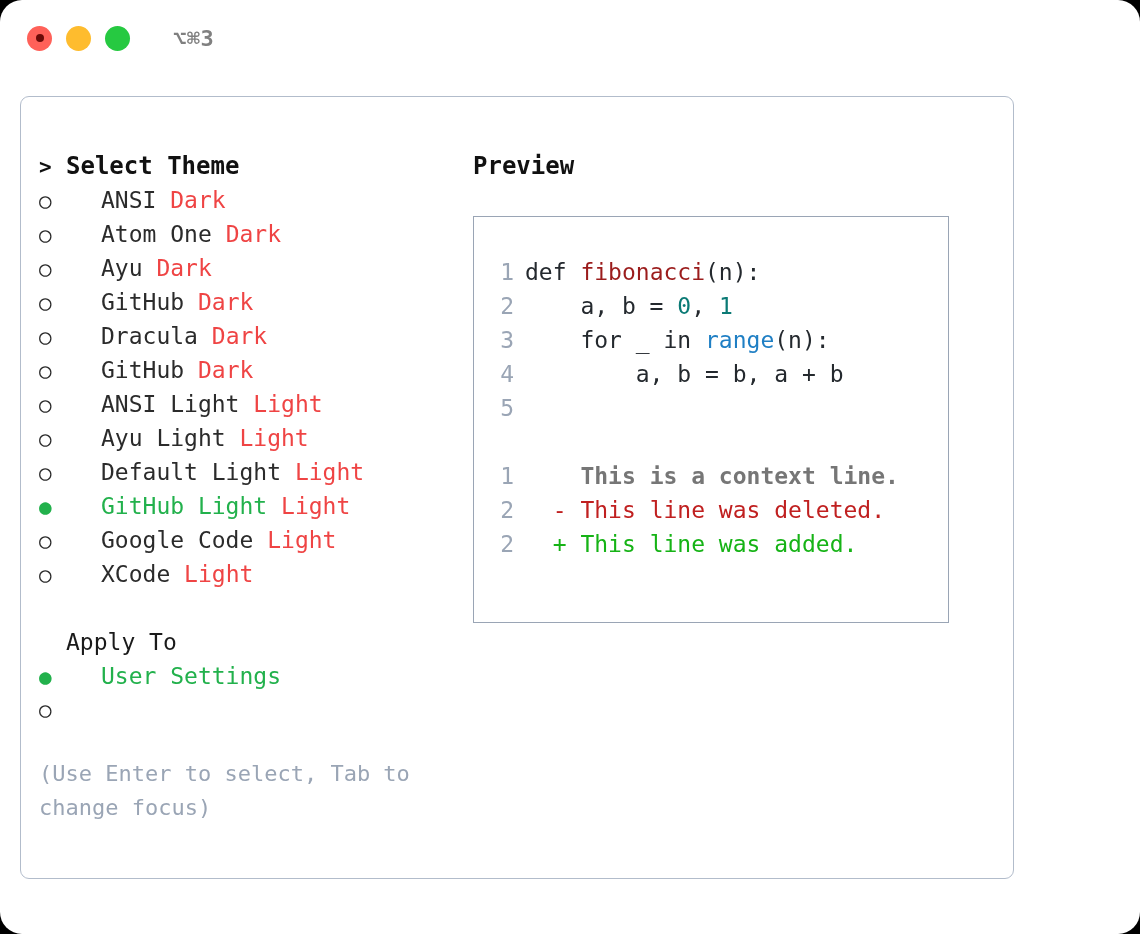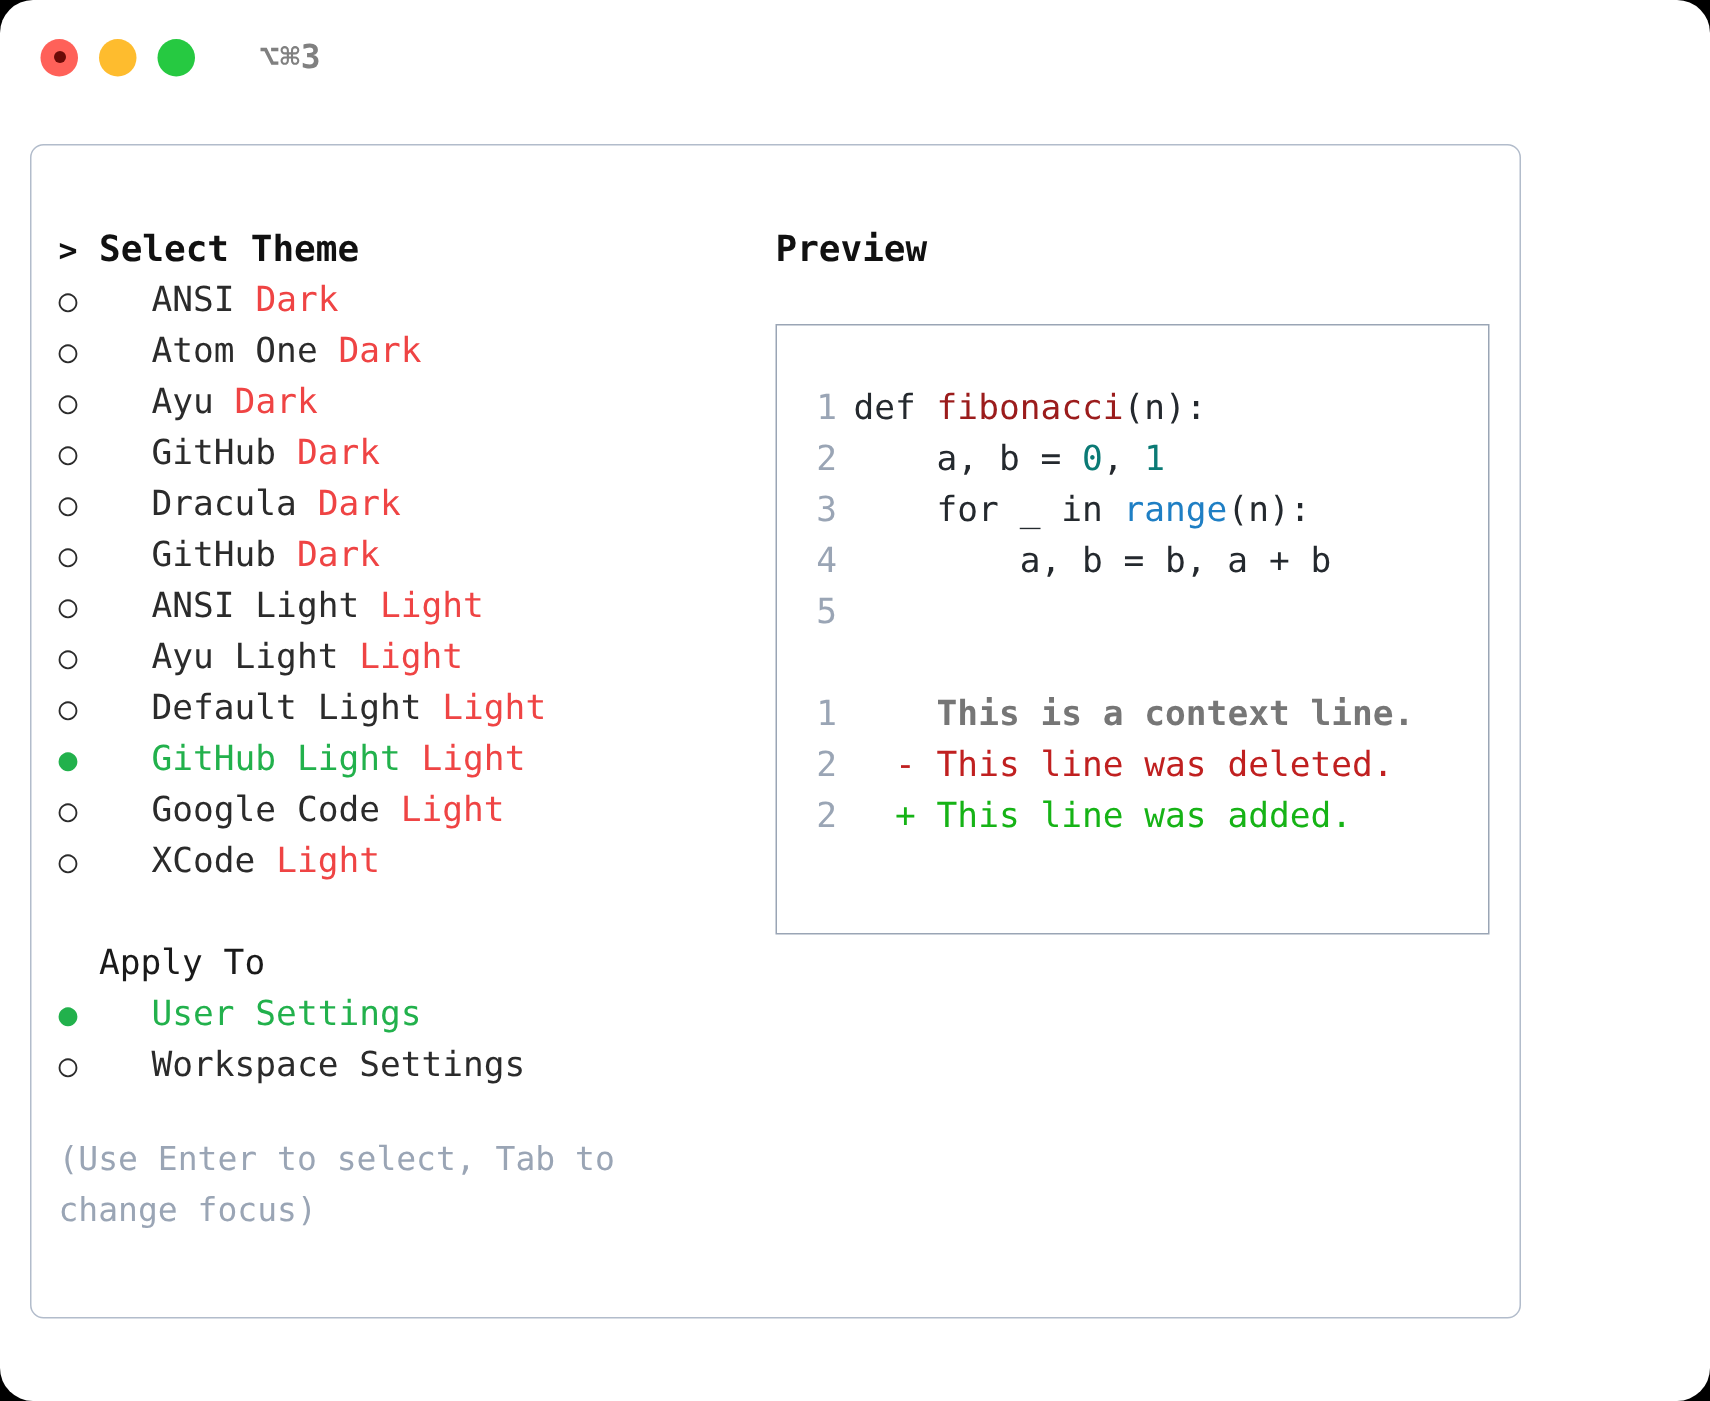--- a/index.html
+++ b/index.html
@@ -131,21 +131,21 @@
     color: #9aa5b5;
     width: 410px;
     white-space: normal;
   }
 
   .spacer-sm { height: 34px; }
 
   
   .right-col {
     position: absolute;
-    left: 496px;
+    left: 452px;
     top: 52px;
     width: 495px;
   }
   .preview-title {
     font-size: 24px;
     font-weight: bold;
     color: #111111;
     line-height: 34px;
     white-space: pre;
   }
@@ -228,21 +228,21 @@
 
         <div class="spacer-sm"></div>
 
         <div class="row">
           <span class="bullet blank">○</span>
           <span class="section-head">Apply To</span>
         </div>
 
         <div id="apply-list">
             <div class="row"><span class="bullet sel">●</span><span class="item-label selected">User Settings</span></div>
-            <div class="row"><span class="bullet">○</span><span class="item-label">Workspace Settings</span></div>
+            <div class="row"><span class="bullet">○</span></div>
           </div>
 
         <div class="hint">(Use Enter to select, Tab to change focus)</div>
       </div>
 
       <div class="right-col">
         <div class="preview-title">Preview</div>
         <div class="preview-box">
           <div id="code-block">
               <div class="code-line"><span class="lineno">1</span><span class="code-text"><span class="tok-plain">def </span><span class="tok-func">fibonacci</span><span class="tok-plain">(n):</span></span></div>

